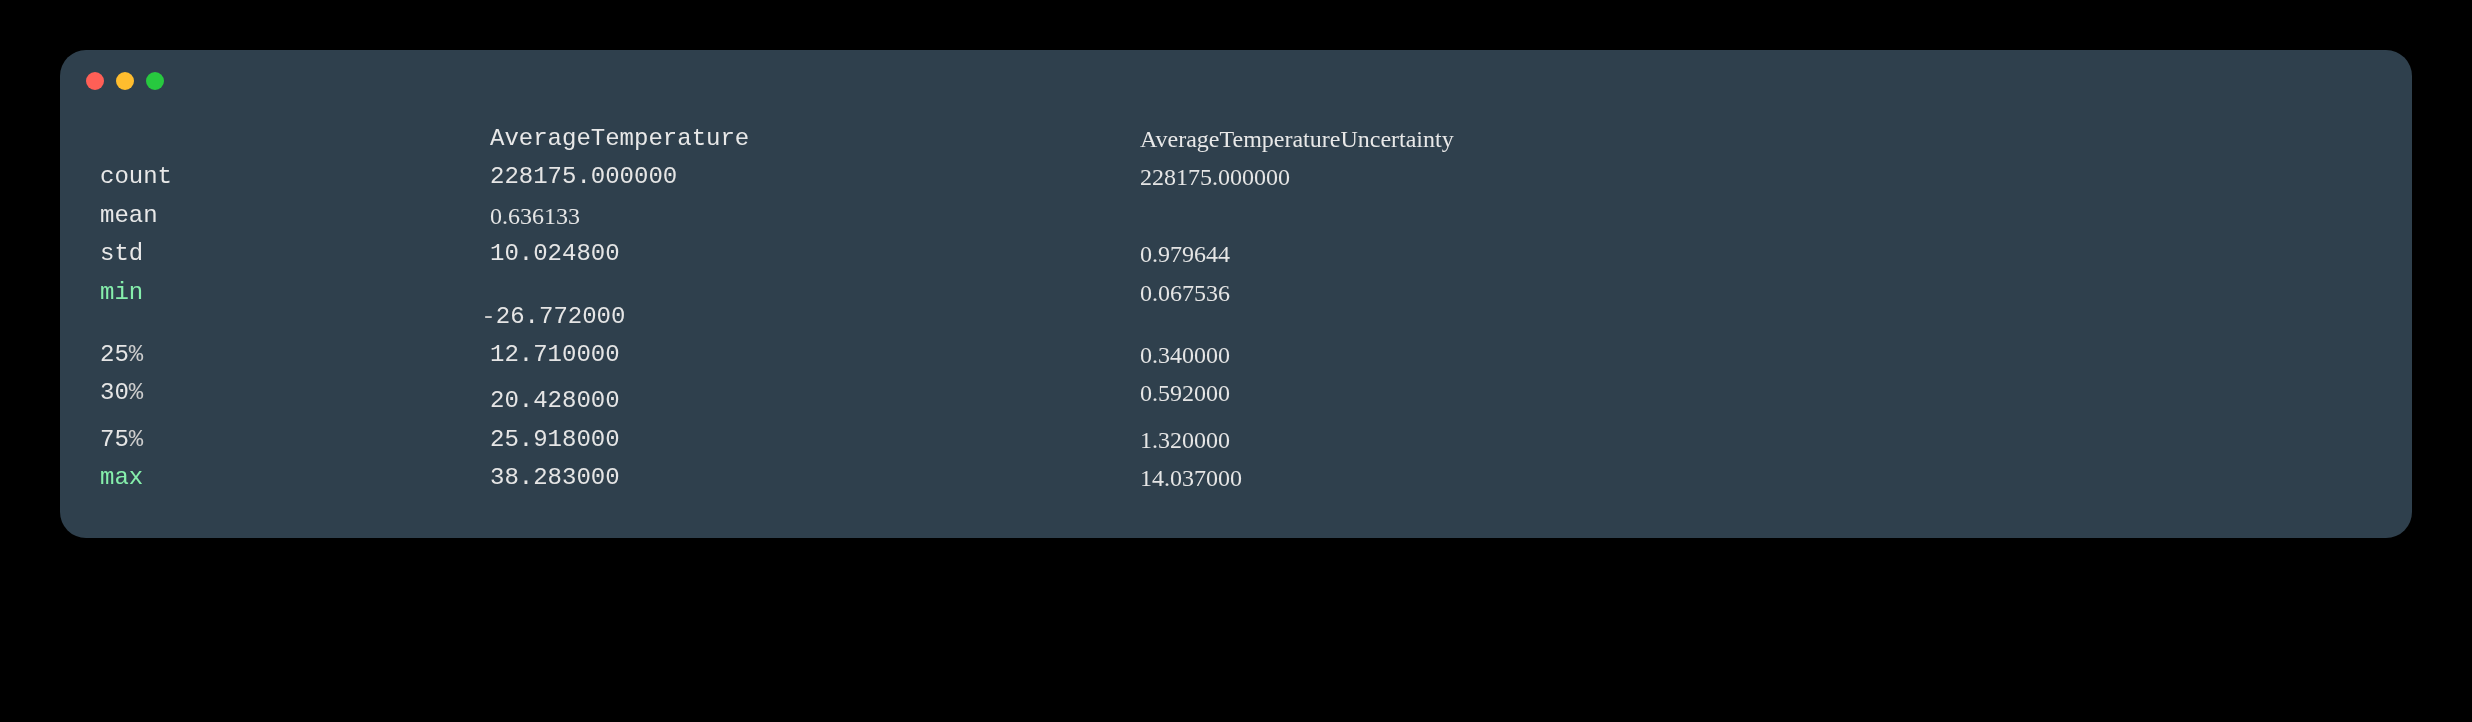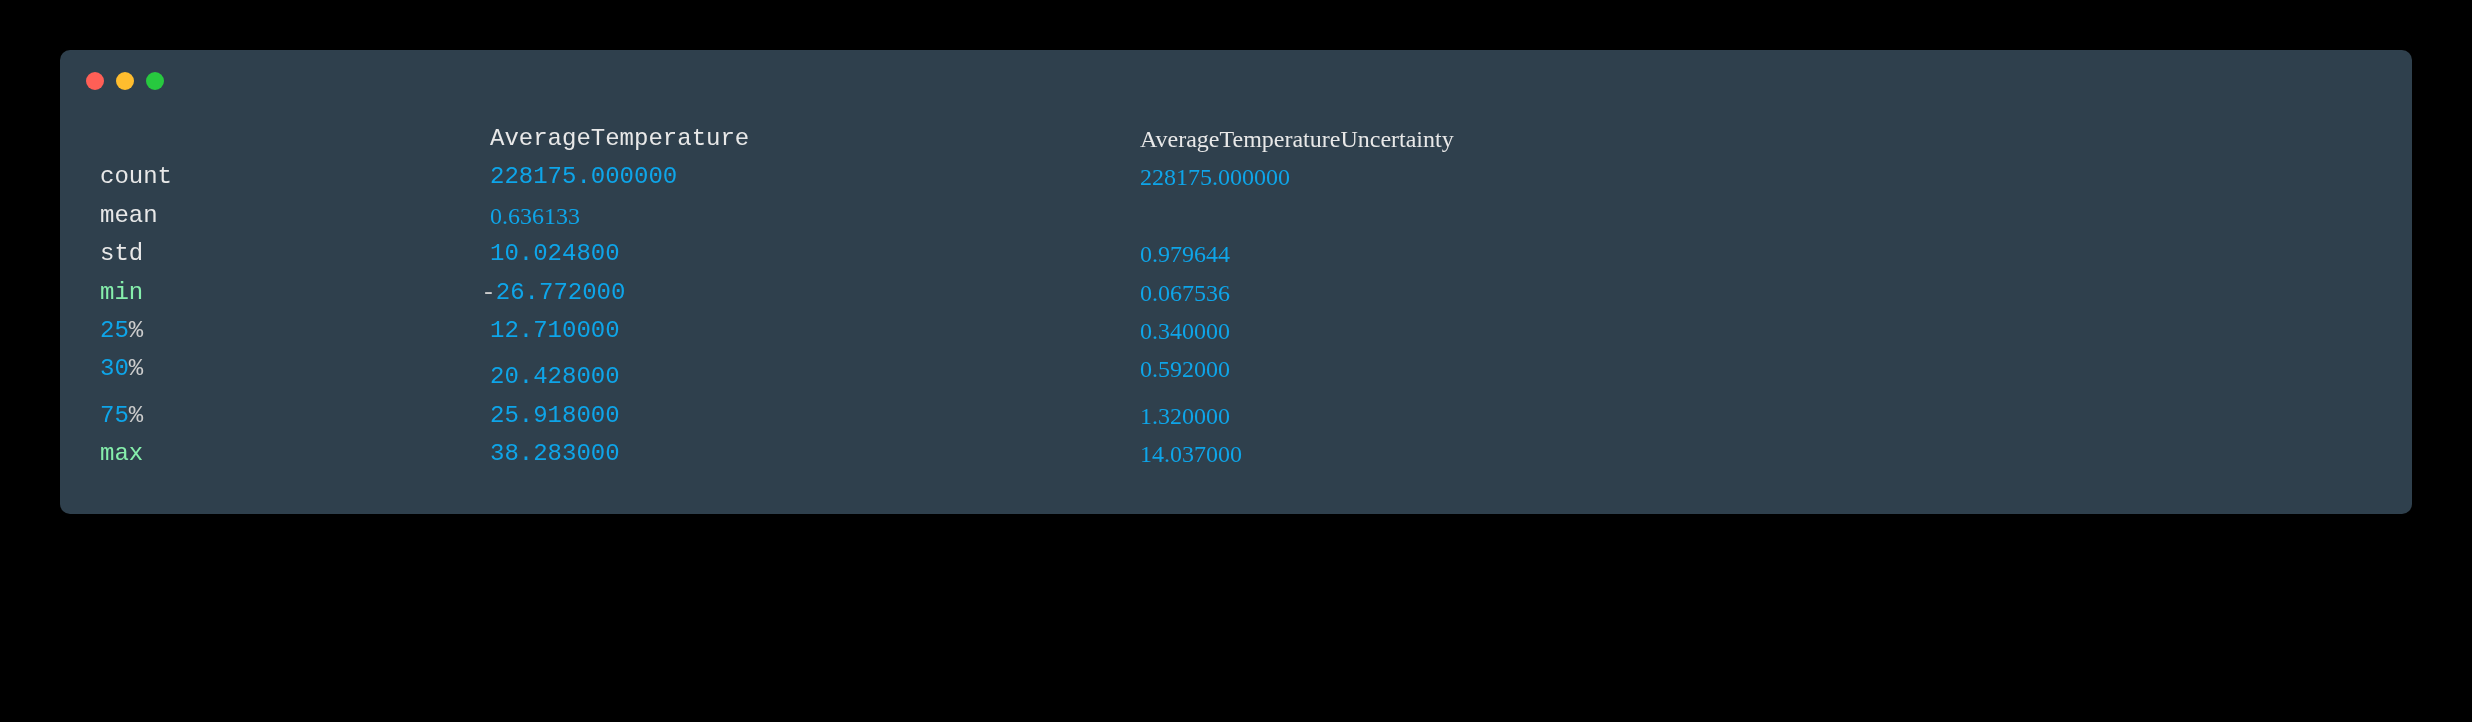--- a/index.html
+++ b/index.html
@@ -14,21 +14,21 @@
       font-size: 24px;
       line-height: 1.6;
       padding: 50px 60px;
       display: flex;
       justify-content: center;
       align-items: flex-start;
     }
     
     .terminal-window {
       background: #2f404d;
-      border-radius: 10px;
+      border-radius: 26px;
       width: 100%;
       padding-bottom: 30px;
       overflow: hidden;
     }
     
     .titlebar {
       display: flex;
       align-items: center;
       gap: 12px;
       padding: 22px 26px 10px 26px;
@@ -62,21 +62,21 @@
       width: 650px;
       flex-shrink: 0;
     }
     
     .col-val2 {
       flex: 1;
       font-family: Liberation Serif, serif;
     }
     
     .c-white { color: #e8e8e8; }
-    .c-orange { color: #0ea5e9; }
+    .c-orange { color: #e5e5e5; }
     .c-cyan { color: #86efac; }
     .c-op { color: #cccccc; }
   </style>
 </head>
 <body>
 
 <div class="terminal-window">
   <div class="titlebar">
     <div class="traffic-light traffic-red"></div>
     <div class="traffic-light traffic-yellow"></div>
@@ -88,21 +88,21 @@
     <div class="row">
       <span class="col-label"> </span>
       <span class="col-val1 c-white">AverageTemperature</span>
       <span class="col-val2 c-white">AverageTemperatureUncertainty</span>
     </div>
 
     <div id="rows-container">
         <div class="row"><span class="col-label"><span class="c-white">count</span></span><span class="col-val1"><span style="display: inline-block;"><span class="c-orange">228175.000000</span></span></span><span class="col-val2"><span class="c-orange">228175.000000</span></span></div>
         <div class="row"><span class="col-label"><span class="c-white">mean</span></span><span class="col-val2"><span class="c-orange">0.636133</span></span></div>
         <div class="row"><span class="col-label"><span class="c-white">std</span></span><span class="col-val1"><span style="display: inline-block;"><span class="c-orange">10.024800</span></span></span><span class="col-val2"><span class="c-orange">0.979644</span></span></div>
-        <div class="row"><span class="col-label"><span class="c-cyan">min</span></span><span class="col-val1"><span style="display: inline-block; margin-left: -0.6ch;"><span class="c-op">-</span><span class="c-orange">26.772000</span></span></span><span class="col-val2"><span class="c-orange">0.067536</span></span></div>
+        <div class="row"><span class="col-label"><span class="c-cyan">min</span></span><span class="col-val1"><span style="display: inline-block; margin-left: -0.6ch; margin-top: 24px;"><span class="c-op">-</span><span class="c-orange">26.772000</span></span></span><span class="col-val2"><span class="c-orange">0.067536</span></span></div>
         <div class="row"><span class="col-label"><span class="c-orange">25</span><span class="c-op">%</span></span><span class="col-val1"><span style="display: inline-block;"><span class="c-orange">12.710000</span></span></span><span class="col-val2"><span class="c-orange">0.340000</span></span></div>
         <div class="row"><span class="col-label"><span class="c-orange">30</span><span class="c-op">%</span></span><span class="col-val1"><span style="display: inline-block; margin-top: 8px;"><span class="c-orange">20.428000</span></span></span><span class="col-val2"><span class="c-orange">0.592000</span></span></div>
         <div class="row"><span class="col-label"><span class="c-orange">75</span><span class="c-op">%</span></span><span class="col-val1"><span style="display: inline-block;"><span class="c-orange">25.918000</span></span></span><span class="col-val2"><span class="c-orange">1.320000</span></span></div>
         <div class="row"><span class="col-label"><span class="c-cyan">max</span></span><span class="col-val1"><span style="display: inline-block;"><span class="c-orange">38.283000</span></span></span><span class="col-val2"><span class="c-orange">14.037000</span></span></div>
       </div>
 
   </div>
 </div>
 
 </body></html>

